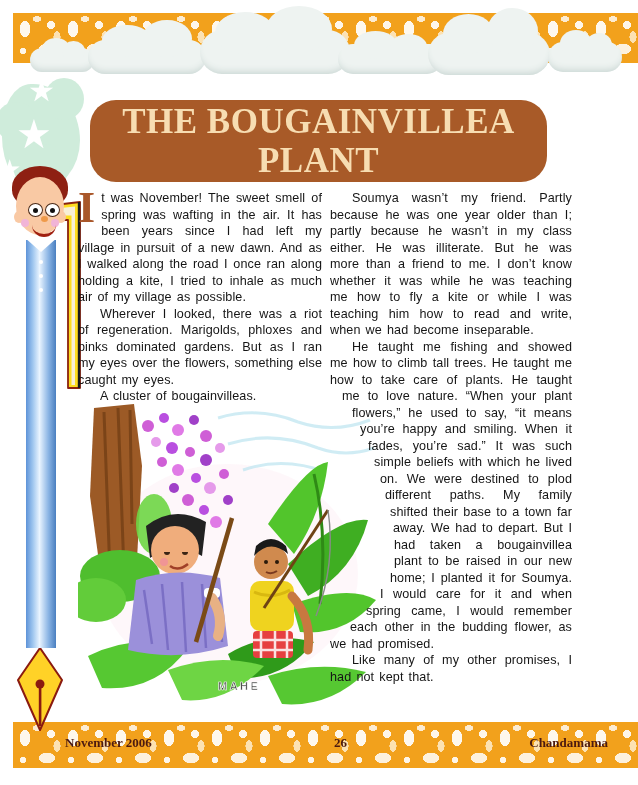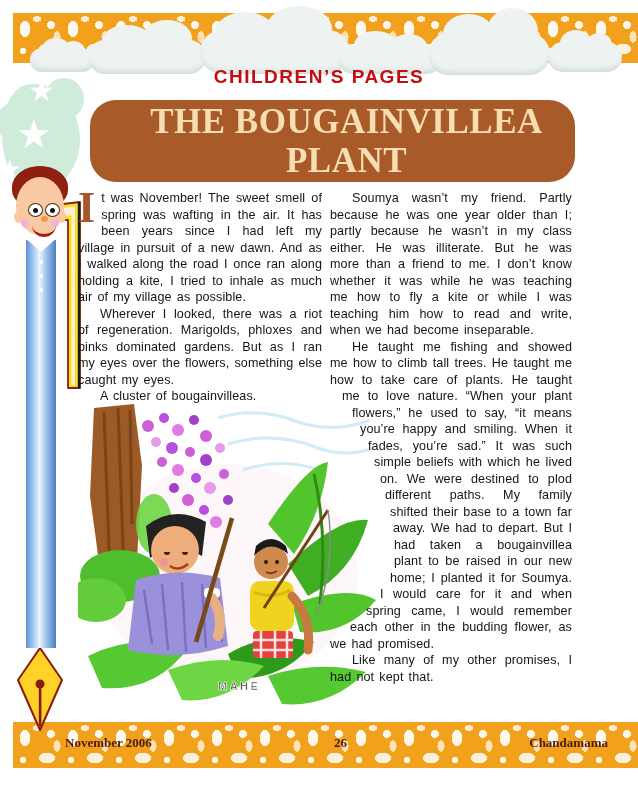--- a/index.html
+++ b/index.html
@@ -28,21 +28,21 @@
   .cloud .puff{position:absolute;background:#eef3f1;border-radius:50%;}
   
   .mint{position:absolute;left:2px;top:84px;width:78px;height:106px;background:#cfecdb;
         border-radius:38% 62% 55% 45% / 45% 55% 48% 52%;z-index:1;}
   .mint .lobe{position:absolute;background:#cfecdb;border-radius:50%;}
   .star{position:absolute;color:#ffffff;line-height:1;z-index:2;}
   
   .section-label{position:absolute;left:0;top:66px;width:100%;text-align:center;z-index:3;
         font-weight:800;font-size:19px;letter-spacing:1.5px;color:#c40d12;}
   .title-box{position:absolute;left:90px;top:100px;width:457px;height:82px;background:#a85a28;
-        border-radius:26px;z-index:3;display:flex;align-items:center;justify-content:center;text-align:center;padding-left:28px;}
+        border-radius:26px;z-index:3;display:flex;align-items:center;justify-content:center;text-align:center;}
   .title-box span{font-family:"Liberation Serif",serif;font-weight:bold;font-size:35px;
         line-height:39px;color:#f7ddb2;letter-spacing:.5px;padding:0 30px;}
   
   .head{position:absolute;left:12px;top:166px;width:56px;height:72px;z-index:2;}
   .hair{position:absolute;left:0;top:0;width:56px;height:42px;background:#8e2012;
         border-radius:50% 50% 42% 42%;}
   .faceskin{position:absolute;left:4px;top:11px;width:48px;height:58px;background:#f9c9a4;border-radius:50%;}
   .ear{position:absolute;top:34px;width:10px;height:12px;background:#f9c9a4;border-radius:50%;}
   .ear.l{left:-2px;} .ear.r{right:-2px;}
   .eye{position:absolute;top:26px;width:13px;height:12px;background:#fff;border:1.5px solid #4a2a18;border-radius:50%;}
@@ -111,21 +111,20 @@
 
   <div class="mint">
     <i class="lobe" style="left:-6px;top:18px;width:40px;height:40px;"></i>
     <i class="lobe" style="left:42px;top:-6px;width:40px;height:42px;"></i>
     <i class="lobe" style="left:20px;top:60px;width:48px;height:44px;"></i>
     <span class="star" style="left:26px;top:-8px;font-size:30px;">★</span>
     <span class="star" style="left:14px;top:30px;font-size:40px;">★</span>
     <span class="star" style="left:-4px;top:72px;font-size:26px;">★</span>
   </div>
 
-  <div class="section-label">CHILDREN’S PAGES</div>
   <div class="title-box">
     <span>THE BOUGAINVILLEA PLANT</span>
   </div>
 
   <div class="head">
     <div class="hair"></div>
     <div class="faceskin">
       <i class="ear l"></i>
         <i class="ear r"></i>
       <span class="eye l">

